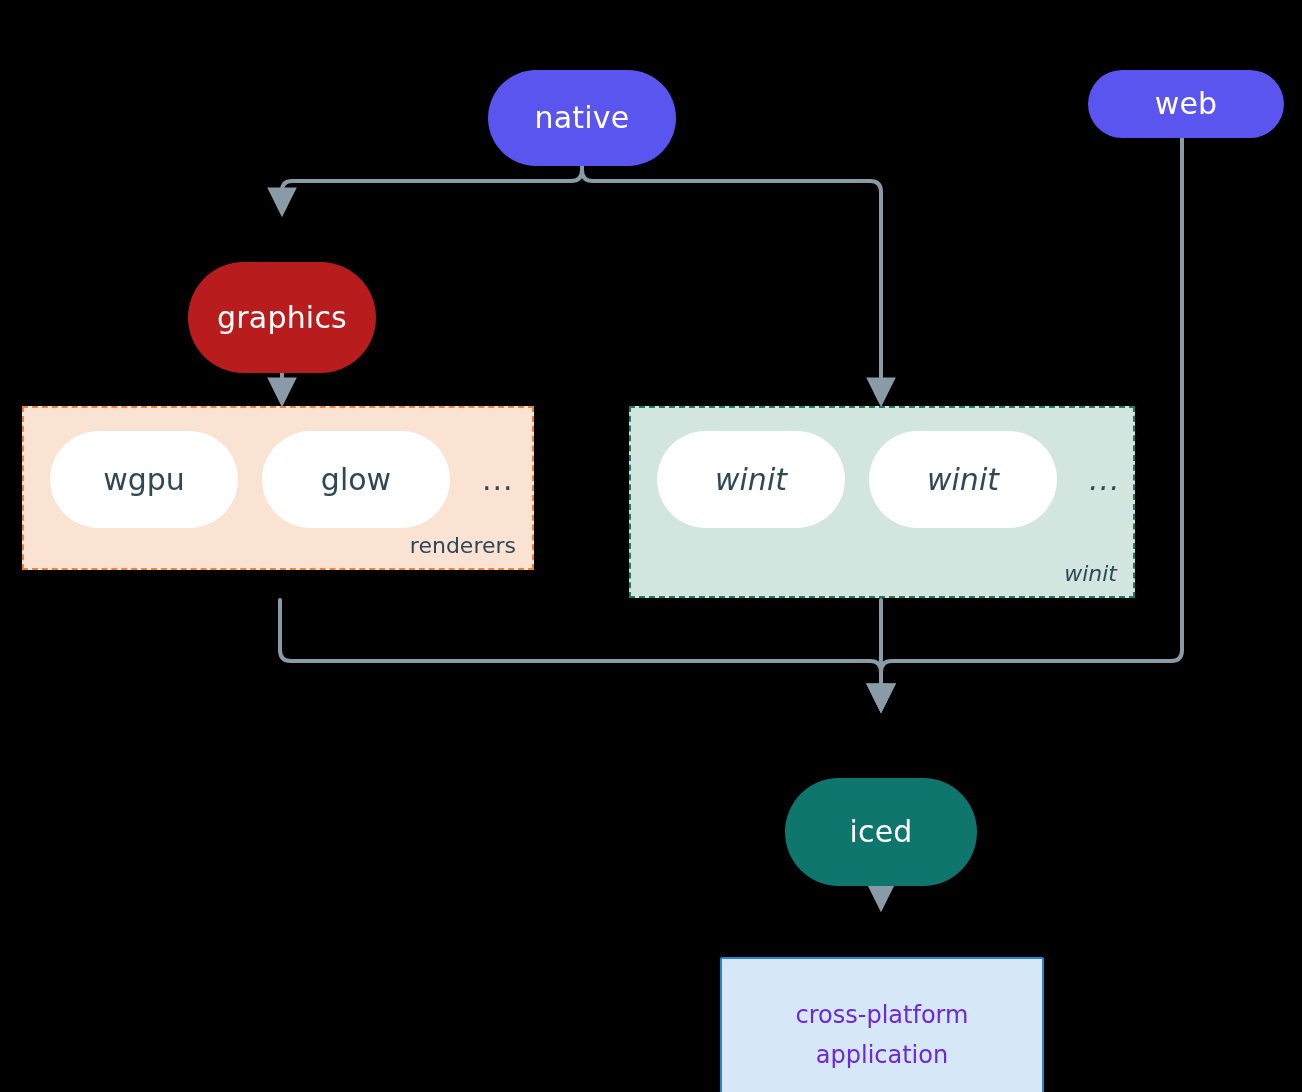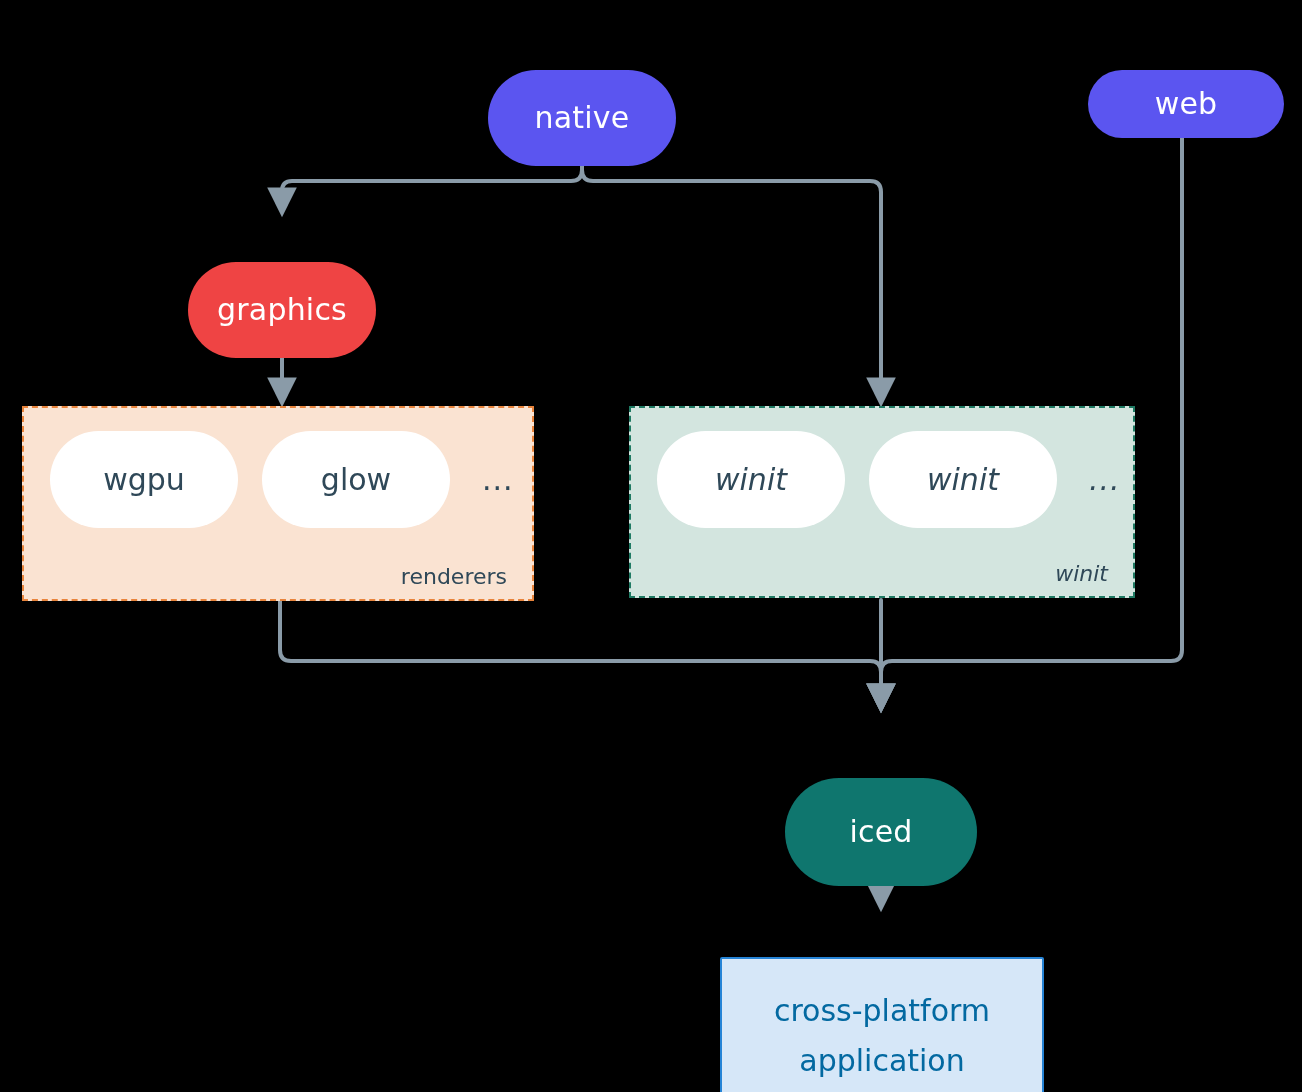--- a/index.html
+++ b/index.html
@@ -56,54 +56,54 @@
     left: 1088px;
     top: 24px;
     width: 196px;
     height: 68px;
     background: #5B55F0;
   }
   .node-graphics {
     left: 188px;
     top: 216px;
     width: 188px;
-    height: 96px;
-    background: #ef4444;
+    height: 111px;
+    background: #b91c1c;
   }
   .node-iced {
     left: 785px;
     top: 732px;
     width: 192px;
     height: 108px;
     background: #0f766e;
   }
   .node-app {
     left: 720px;
     top: 911px;
     width: 324px;
     height: 158px;
     background: #D6E7F8;
     border: 2px solid #2684D6;
     border-radius: 2px;
     flex-direction: column;
   }
   .app-label {
-    font-size: 30px;
-    color: #0369a1;
+    font-size: 24px;
+    color: #6d28d9;
     line-height: 1.66;
   }
   .group {
     position: absolute;
     box-sizing: border-box;
   }
   .group-renderers {
     left: 22px;
     top: 406px;
     width: 512px;
-    height: 195px;
+    height: 164px;
     background: #FAE3D2;
     border: 2px dashed #E8843C;
   }
   .group-shells {
     left: 629px;
     top: 406px;
     width: 506px;
     height: 192px;
     background: #D3E5DF;
     border: 2px dashed #1F7A63;
@@ -131,21 +131,21 @@
   .chip-gap { width: 24px; }
   .ellipsis {
     font-size: 30px;
     color: #2F4858;
     padding-left: 32px;
     letter-spacing: 1px;
     line-height: 0.6;
   }
   .group-caption {
     position: absolute;
-    right: 25px;
+    right: 16px;
     bottom: 10px;
     font-size: 22px;
     color: #2F4858;
   }
 </style>
 </head>
 <body>
 
 <div id="diagram">
 

